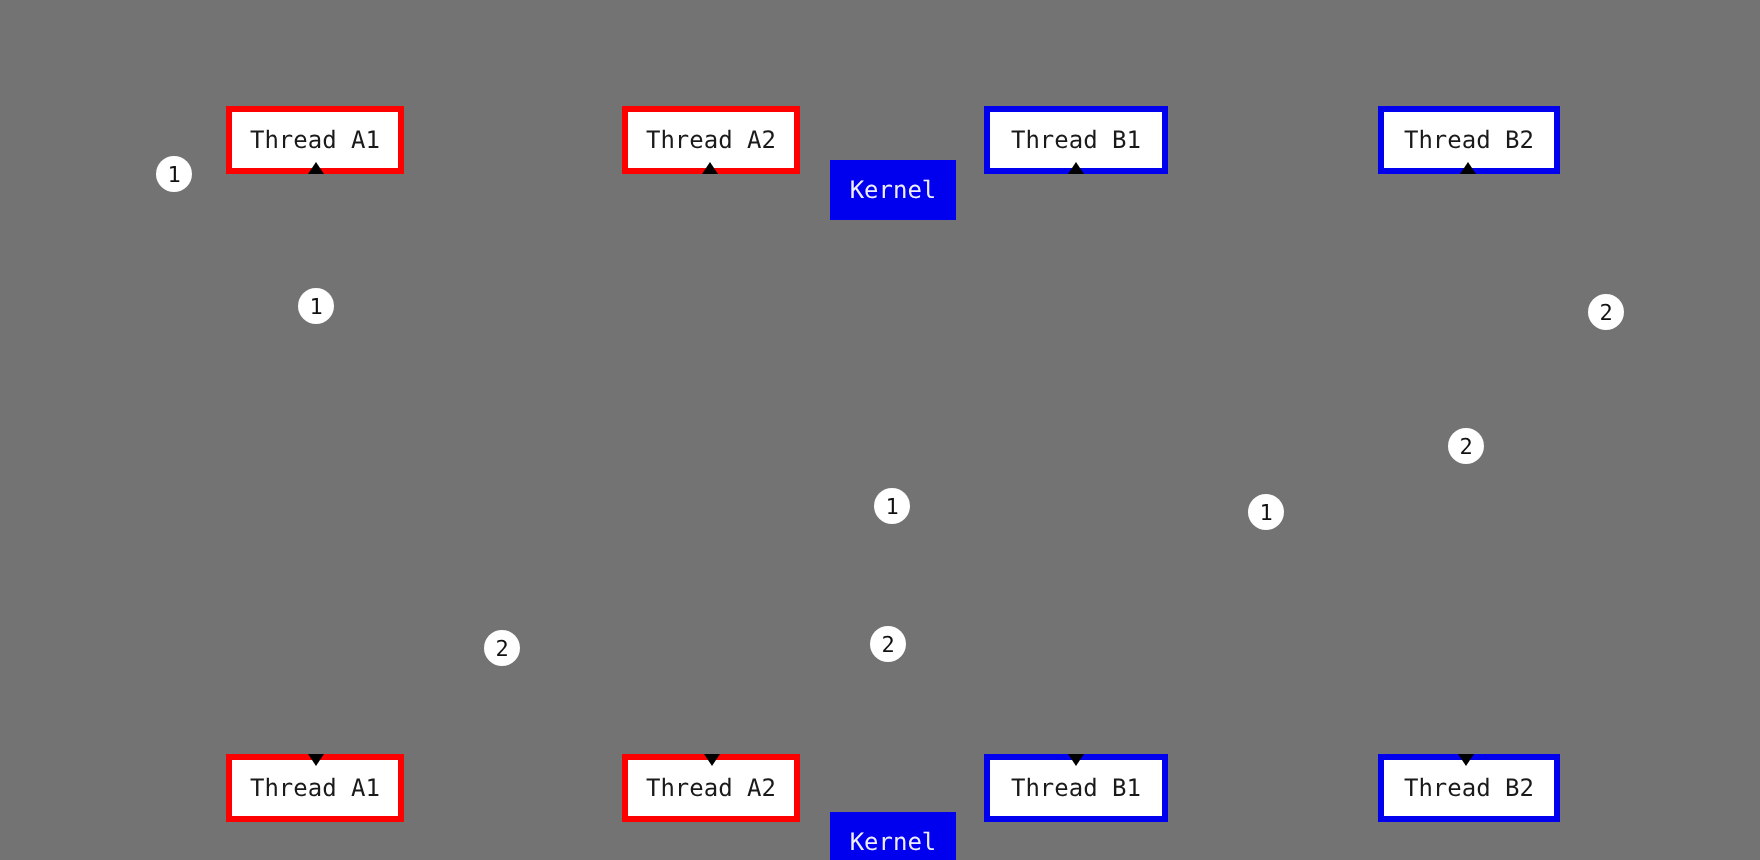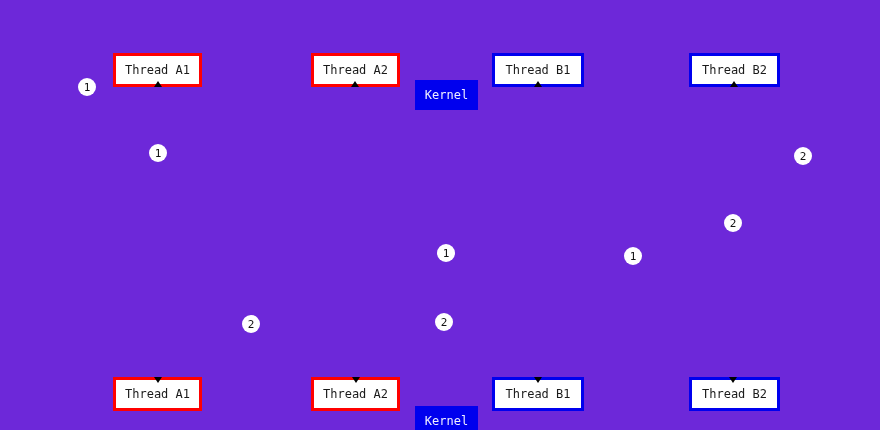--- a/index.html
+++ b/index.html
@@ -4,21 +4,21 @@
 <style>
   html, body {
     margin: 0;
     padding: 0;
     background: #000000;
   }
   .stage {
     position: relative;
     width: 880px;
     height: 430px;
-    background: #6d28d9;
+    background: #737373;
     overflow: hidden;
     font-family: "DejaVu Sans Mono", "Liberation Mono", monospace;
   }
   
   .box {
     position: absolute;
     height: 34px;
     box-sizing: border-box;
     background: #ffffff;
     color: #1a1a1a;

